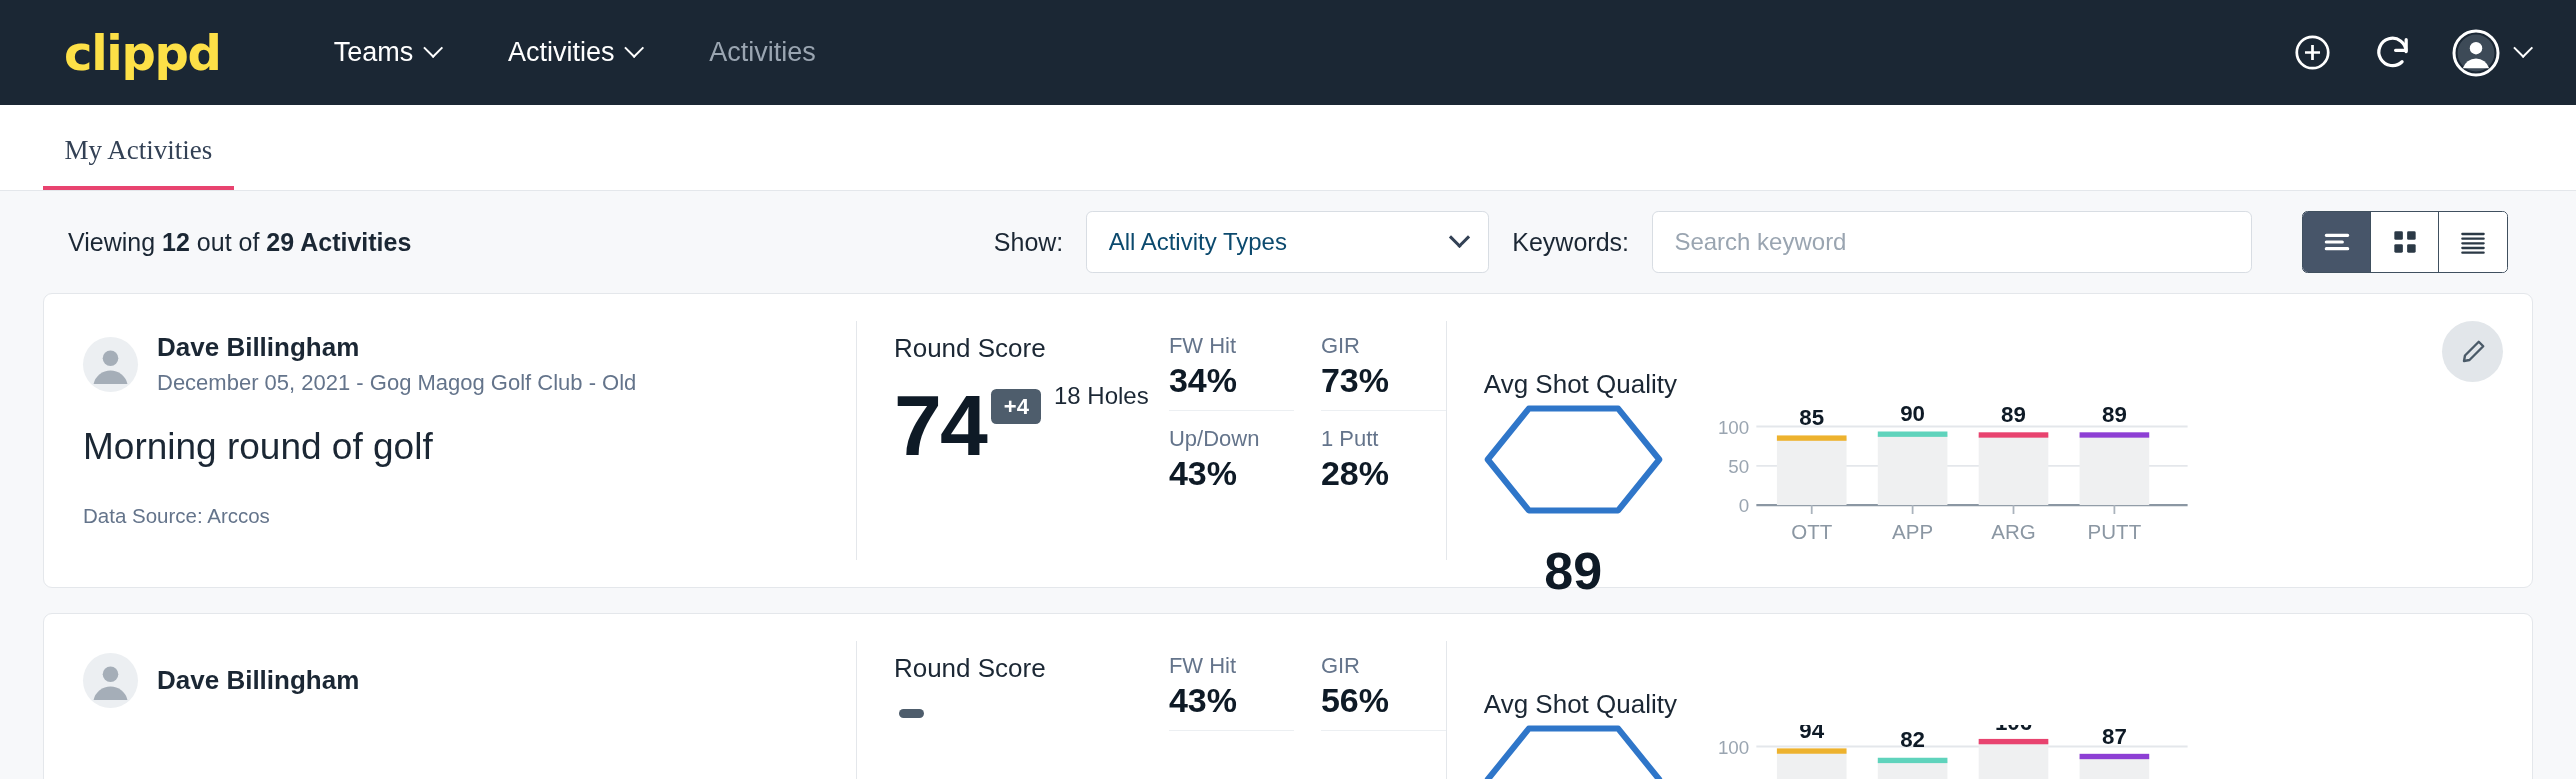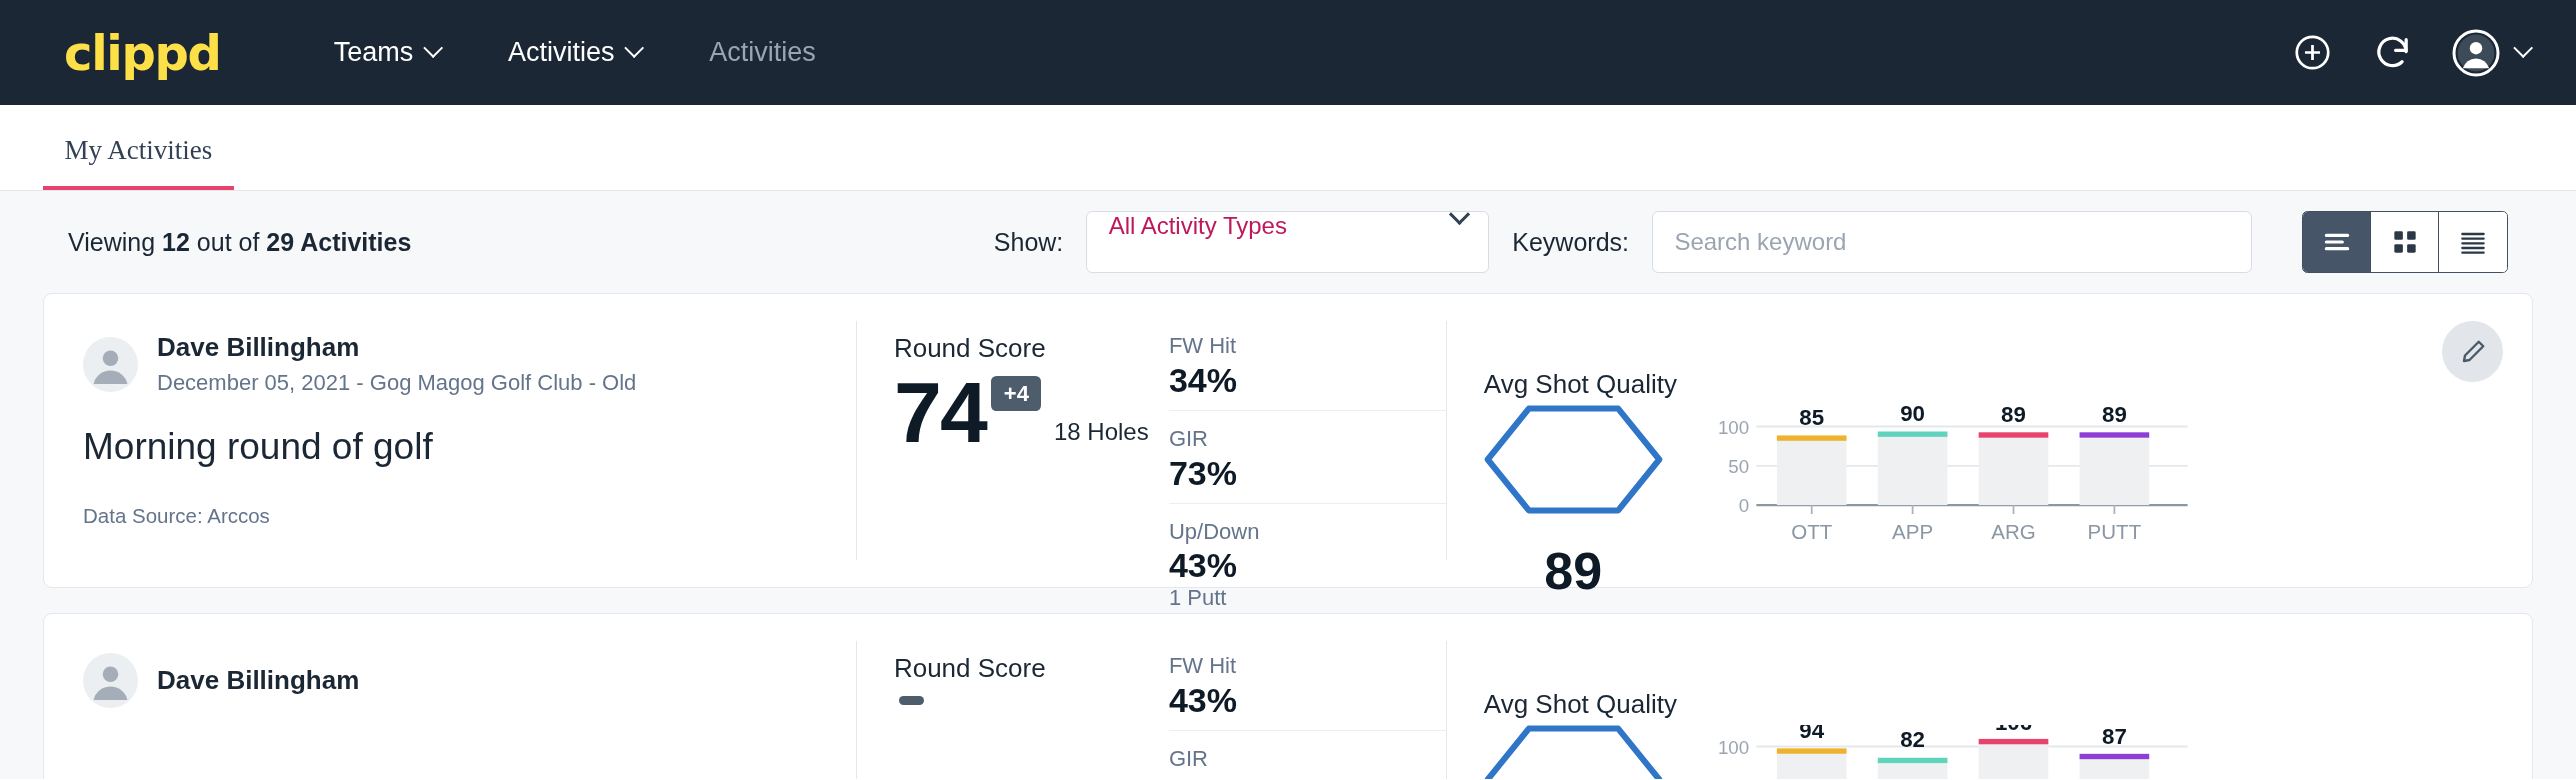--- a/index.html
+++ b/index.html
@@ -89,23 +89,23 @@
   .filter-mid {
     margin-left: auto;
     display: flex; align-items: center; gap: 23px;
   }
   .lbl { font-size: 25px; color: #1b2734; }
   .select {
     width: 403px; height: 62px;
     background: #ffffff;
     border: 0.9px solid #d8dde3;
     border-radius: 6.2px;
-    display: flex; 
+    display: flex; align-items: center;
     padding: 0 21.4px;
-    font-size: 24px; color: #be185d;
+    font-size: 24px; color: #0c4a6e;
     cursor: pointer;
   }
   .select .chev2 {
     margin-left: auto;
     width: 15px; height: 15px;
     border-right: 3.6px solid #334155;
     border-bottom: 3.6px solid #334155;
     transform: rotate(45deg) translate(-3.6px,-3.6px);
   }
   .search {
@@ -156,38 +156,38 @@
   }
   .who-name { font-size: 26px; font-weight: 700; color: #1b2734; line-height: 1.15; }
   .who-sub { font-size: 22px; color: #64748b; margin-top: 7.1px; }
   .title { font-size: 37px; color: #1b2734; margin-top: 30px; }
   .src { font-size: 20.5px; color: #64748b; margin-top: 36px; }
 
   .divider { width: 0.9px; background: #e4e7eb; margin: 27px 0; }
 
   .col-score { width: 312px; padding: 39px 0 0 37px; }
   .sect-h { font-size: 26px; color: #1b2734; }
-  .score-row { display: flex; align-items: flex-end; margin-top: 5px; }
+  .score-row { display: flex; align-items: flex-start; margin-top: 18px; }
   .score-num {
     font-size: 86px; font-weight: 700; color: #0e1a26; line-height: 1;
     letter-spacing: -1.8px;
   }
   .badge {
     background: #4e5d6c; color: #ffffff;
     font-size: 22px; font-weight: 700;
     border-radius: 5.4px;
     padding: 4.5px 12.5px;
     margin-left: 5.4px;
     align-self: flex-start;
     margin-top: 7.1px;
   }
   .holes { font-size: 24px; color: #1b2734; margin-left: 12.5px; margin-bottom: 9px; }
 
   .col-stats { width: 277px; padding: 39px 0 0 0; }
-  .stat-grid { display: grid; grid-template-columns: 1fr; column-gap: 27px; }
+  .stat-grid { display: grid; grid-template-columns: 1fr 1fr; column-gap: 27px; }
   .st-lbl { font-size: 22px; color: #64748b; }
   .st-val { font-size: 34px; font-weight: 700; color: #0e1a26; margin-top: 1.8px; }
   .st-cell.top { border-bottom: 0.9px solid #eceff2; padding-bottom: 10.7px; margin-bottom: 14.3px; }
 
   .col-quality { flex: 1; padding: 39px 0 0 37px; display: flex; flex-direction: column; justify-content: center; }
   .q-body { display: flex; align-items: flex-start; margin-top: 5.4px; }
   .hexwrap { width: 196px; flex: none; }
   .hexnum {
     position: absolute;
     width: 179px; text-align: center;

